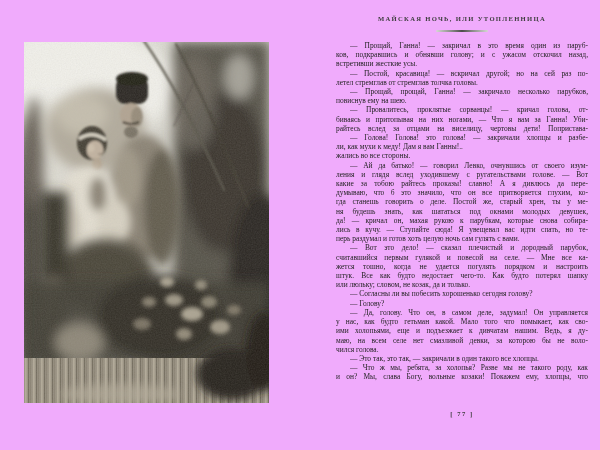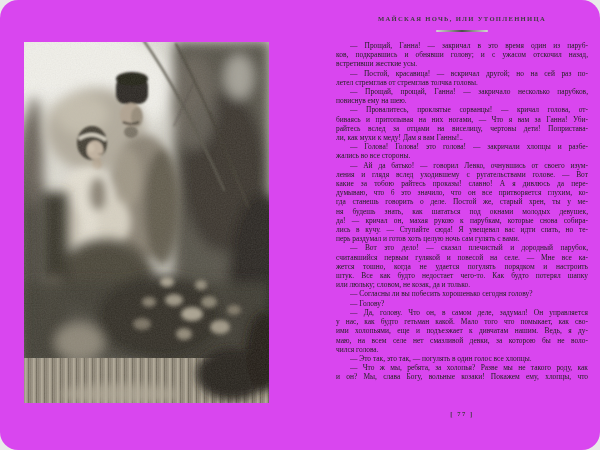--- a/index.html
+++ b/index.html
@@ -1,18 +1,18 @@
 <!DOCTYPE html>
 <html><head>
 <meta charset="utf-8">
 <style>
   html,body{margin:0;padding:0;background:#e9e9e9;}
   .spread{
-    position:relative;width:600px;height:450px;background:#d946ef;
-    font-family:"Liberation Serif", serif;overflow:hidden;border-radius:18px;
+    position:relative;width:600px;height:450px;background:#f0abfc;
+    font-family:"Liberation Serif", serif;overflow:hidden;
   }
   
   .illustration{
     position:absolute;left:24px;top:42px;width:245px;height:361px;
   }
   .illustration svg{display:block;width:100%;height:100%;}
   
   .running-head{
     position:absolute;left:336px;top:15px;width:252px;
     text-align:center;font-size:6.6px;line-height:8px;font-weight:bold;
@@ -188,22 +188,22 @@
       <div class="line first">— Прощай, Ганна! — закричал в это время один из паруб-</div>
       <div class="line">ков, подкравшись и обнявши голову; и с ужасом отскочил назад,</div>
       <div class="line last">встретивши жесткие усы.</div>
       <div class="line first">— Постой, красавица! — вскричал другой; но на сей раз по-</div>
       <div class="line last">летел стремглав от стремглав толчка головы.</div>
       <div class="line first">— Прощай, прощай, Ганна! — закричало несколько парубков,</div>
       <div class="line last">повиснув ему на шею.</div>
       <div class="line first">— Провалитесь, проклятые сорванцы! — кричал голова, от-</div>
       <div class="line">биваясь и притопывая на них ногами, — Что я вам за Ганна! Уби-</div>
       <div class="line">райтесь вслед за отцами на виселицу, чертовы дети! Попристава-</div>
+      <div class="line first">— Голова! Голова! это голова! — закричали хлопцы и разбе-</div>
       <div class="line last">ли, как мухи к меду! Дам я вам Ганны!..</div>
-      <div class="line first">— Голова! Голова! это голова! — закричали хлопцы и разбе-</div>
       <div class="line last">жались во все стороны.</div>
       <div class="line first">— Ай да батько! — говорил Левко, очнувшись от своего изум-</div>
       <div class="line">ления и глядя вслед уходившему с ругательствами голове. — Вот</div>
       <div class="line">какие за тобою райтесь проказы! славно! А я дивлюсь да пере-</div>
       <div class="line">думываю, что б это значило, что он все притворяется глухим, ко-</div>
       <div class="line">гда станешь говорить о деле. Постой же, старый хрен, ты у ме-</div>
       <div class="line">ня будешь знать, как шататься под окнами молодых девушек,</div>
       <div class="line">да! — кричал он, махая рукою к парубкам, которые снова собира-</div>
       <div class="line">лись в кучу. — Ступайте сюда! Я увещевал вас идти спать, но те-</div>
       <div class="line last">перь раздумал и готов хоть целую ночь сам гулять с вами.</div>
@@ -212,19 +212,19 @@
       <div class="line">жется тошно, когда не удается погулять порядком и настроить</div>
       <div class="line">штук. Все как будто недостает чего-то. Как будто потерял шапку</div>
       <div class="line last">или люльку; словом, не козак, да и только.</div>
       <div class="line first last">— Согласны ли вы побесить хорошенько сегодня голову?</div>
       <div class="line first last">— Голову?</div>
       <div class="line first">— Да, голову. Что он, в самом деле, задумал! Он управляется</div>
       <div class="line">у нас, как будто гетьман какой. Мало того что помыкает, как сво-</div>
       <div class="line">ими холопьями, еще и подъезжает к дивчатам нашим. Ведь, я ду-</div>
       <div class="line">маю, на всем селе нет смазливой девки, за которою бы не воло-</div>
       <div class="line last">чился голова.</div>
-      <div class="line first last">— Это так, это так, — погулять в один голос все хлопцы.</div>
+      <div class="line first last">— Это так, это так, — закричали в один такого все хлопцы.</div>
       <div class="line first">— Что ж мы, ребята, за холопья? Разве мы не такого роду, как</div>
       <div class="line">и он? Мы, слава Богу, вольные козаки! Покажем ему, хлопцы, что</div>
     </div>
 
   <div class="folio">[ 77 ]</div>
 </div>
 
 </body></html>

